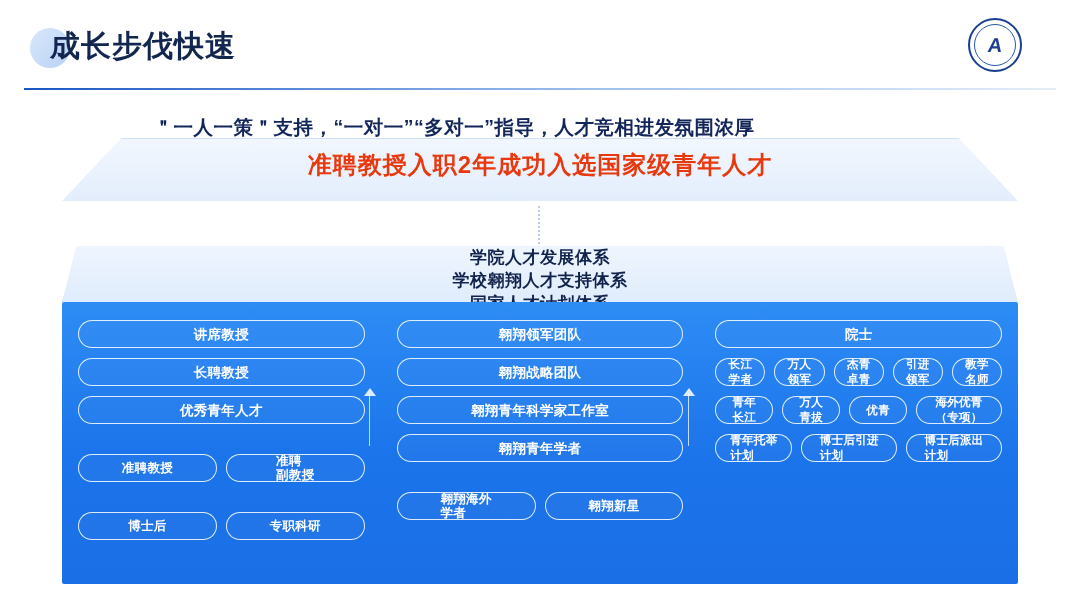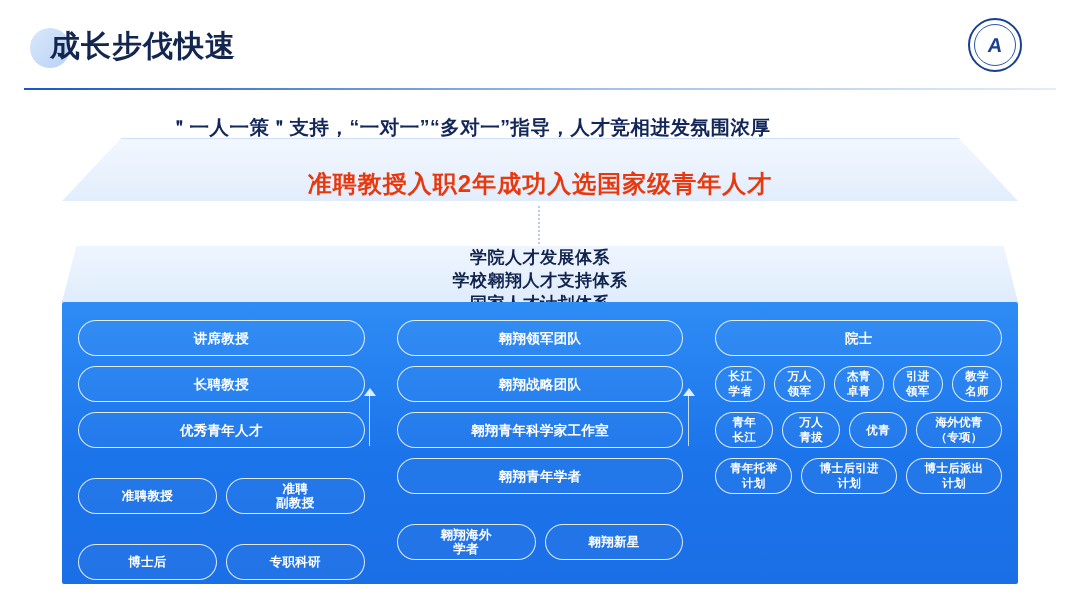--- a/index.html
+++ b/index.html
@@ -113,26 +113,25 @@
   .banner-line1 {
     position: absolute;
     left: 0;
     top: 14px;
     width: 908px;
     text-align: center;
     font-size: 19.5px;
     font-weight: bold;
     color: #12265a;
     letter-spacing: 0.5px;
-    margin-left: 16px;
   }
   .banner-line2 {
     position: absolute;
     left: 0;
-    top: 68px;
+    top: 49px;
     width: 1080px;
     text-align: center;
     font-size: 24px;
     font-weight: bold;
     color: #e8380d;
     letter-spacing: 1px;
   }
 
   
   .connector {
@@ -236,22 +235,21 @@
   }
   .pill {
     border: 1px solid rgba(255,255,255,0.85);
     border-radius: 20px;
     color: #ffffff;
     font-size: 13.5px;
     font-weight: bold;
     display: flex;
     align-items: center;
     justify-content: center;
-    text-align: center;
-    height: 36px;
+    height: 28px;
     box-sizing: border-box;
     flex: 1;
     line-height: 15px;
     letter-spacing: 0.3px;
     background: rgba(255,255,255,0.03);
   }
   .pill.two-line { line-height: 14px; font-size: 12.5px; }
   .pill.small { font-size: 12.5px; margin-top: 20px; }
   .pill.tiny { font-size: 11.5px; line-height: 15px; }
 </style>

